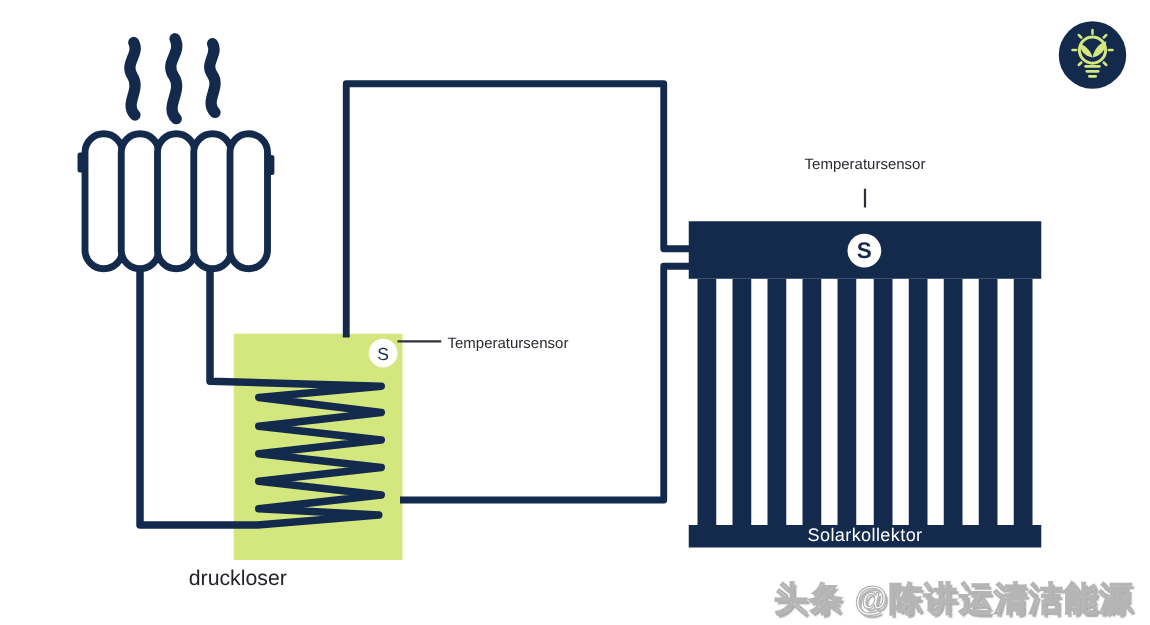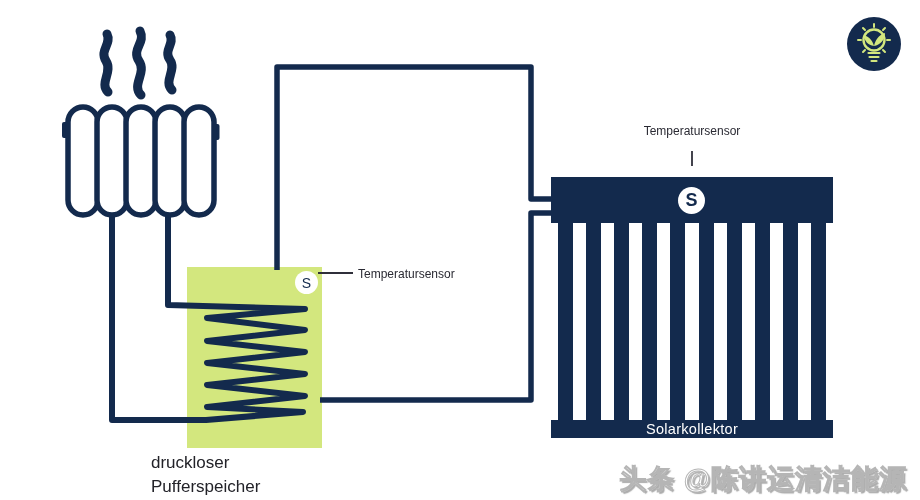--- a/index.html
+++ b/index.html
@@ -130,18 +130,17 @@
   </div>
   <div class="abs badge badge-collector">
     <span>S</span>
   </div>
 
   <div class="abs lbl lbl-tank-sensor">Temperatursensor</div>
   <div class="abs lbl lbl-collector-sensor">Temperatursensor</div>
 
   <div class="abs tank-caption">
     <div>druckloser</div>
-    <div>Pufferspeicher</div>
   </div>
 
   <div class="abs watermark">头条 @陈讲运清洁能源</div>
 
 </div>
 
 </body></html>

